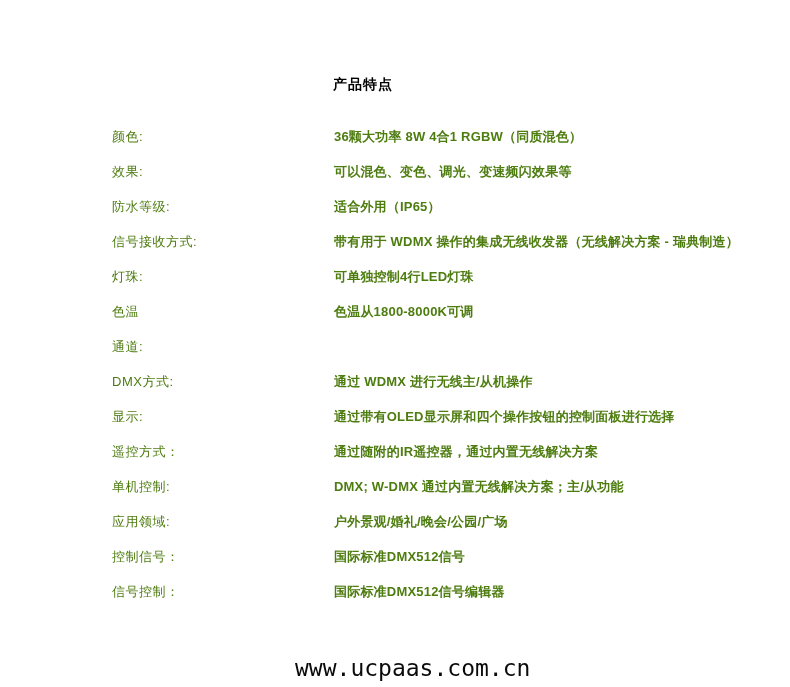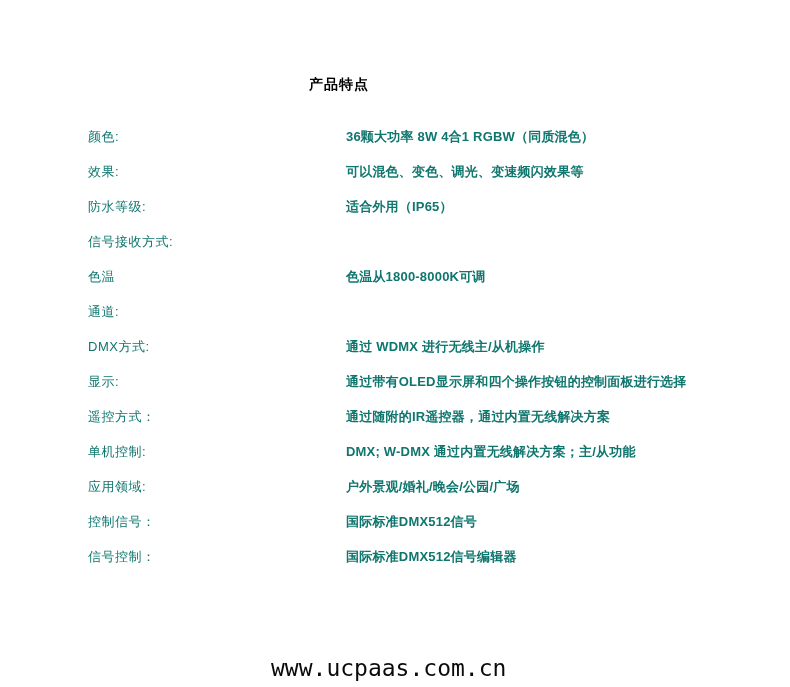--- a/index.html
+++ b/index.html
@@ -10,20 +10,21 @@
     width: 790px;
     height: 687px;
     background: #ffffff;
     position: relative;
     overflow: hidden;
     font-family: "Liberation Sans", "DejaVu Sans", sans-serif;
   }
   .doc {
     position: absolute;
     inset: 0;
+    margin-left: 24px;
   }
   .title {
     position: absolute;
     left: 309px;
     top: 76px;
     margin: 0;
     font-size: 14px;
     line-height: 16px;
     font-weight: bold;
     color: #000000;
@@ -33,23 +34,22 @@
     position: absolute;
     left: 88px;
     top: 119px;
     right: 0;
   }
   .row {
     height: 35px;
     display: flex;
     align-items: center;
     font-size: 13px;
-    color: #0f766e;
+    color: #4d7c0f;
     white-space: nowrap;
-    gap: 36px;
   }
   .row .label {
     width: 222px;
     flex: 0 0 222px;
     letter-spacing: 0.5px;
   }
   .row .value {
     letter-spacing: 0.2px;
     font-weight: bold;
   }
@@ -81,20 +81,25 @@
     <div class="row">
       <div class="label">效果:</div>
       <div class="value">可以混色、变色、调光、变速频闪效果等</div>
     </div>
     <div class="row">
       <div class="label">防水等级:</div>
       <div class="value">适合外用（IP65）</div>
     </div>
     <div class="row">
       <div class="label">信号接收方式:</div>
+      <div class="value">带有用于 WDMX 操作的集成无线收发器（无线解决方案 - 瑞典制造）</div>
+    </div>
+    <div class="row">
+      <div class="label">灯珠:</div>
+      <div class="value">可单独控制4行LED灯珠</div>
     </div>
     <div class="row">
       <div class="label">色温</div>
       <div class="value">色温从1800-8000K可调</div>
     </div>
     <div class="row">
       <div class="label">通道:</div>
     </div>
     <div class="row">
       <div class="label">DMX方式:</div>

